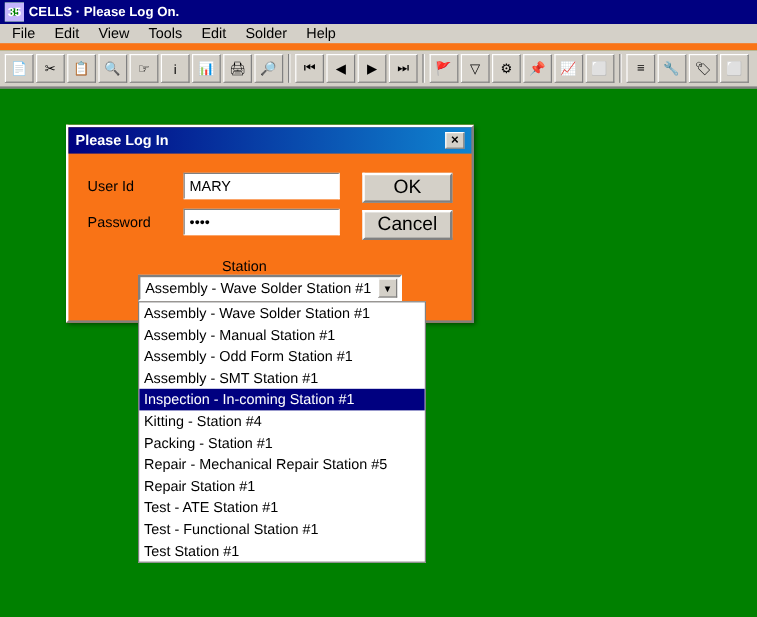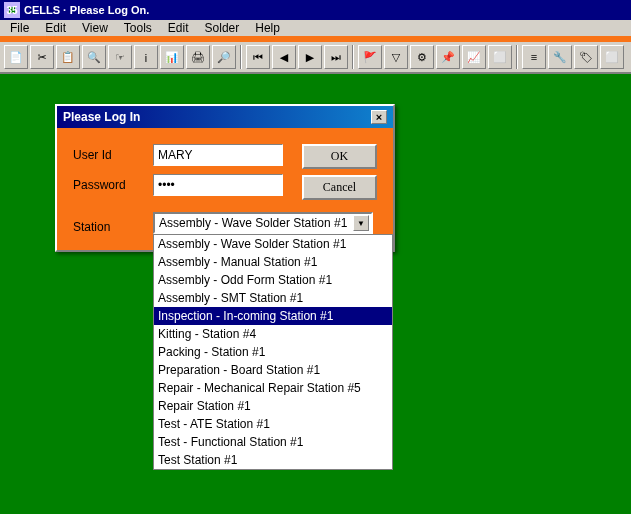--- a/index.html
+++ b/index.html
@@ -150,38 +150,39 @@
       font-size: 12px;
       font-family: inherit;
     }
 
     .dialog-btn {
       width: 75px;
       height: 25px;
       background: #d4d0c8;
       border: 2px solid;
       border-color: #ffffff #808080 #808080 #ffffff;
-      font-size: 12px;
-      cursor: pointer;
-      font-family: Liberation Serif, serif;
+      font-size: 16px;
+      cursor: pointer;
+      font-family: Liberation Sans, sans-serif;
     }
 
     #buttons-col {
       display: flex;
       flex-direction: column;
       margin-left: 14px;
       gap: 6px;
     }
 
     
     #station-row {
       display: flex;
-      align-items: flex-end;
+      align-items: center;
       margin-bottom: 4px;
       position: relative;
+      flex-direction: column;
     }
     #station-label {
       width: 80px;
       padding-top: 3px;
       font-size: 12px;
     }
     #station-dropdown-container {
       position: relative;
       width: 220px;
     }
@@ -327,21 +328,20 @@
           </div>
 
           <div id="dropdown-list">
           <div class="dropdown-item">Assembly - Wave Solder Station #1</div>
               <div class="dropdown-item">Assembly - Manual Station #1</div>
               <div class="dropdown-item">Assembly - Odd Form Station #1</div>
               <div class="dropdown-item">Assembly - SMT Station #1</div>
               <div class="dropdown-item selected">Inspection - In-coming Station #1</div>
               <div class="dropdown-item">Kitting - Station #4</div>
               <div class="dropdown-item">Packing - Station #1</div>
-              <div class="dropdown-item">Preparation - Board Station #1</div>
               <div class="dropdown-item">Repair - Mechanical Repair Station #5</div>
               <div class="dropdown-item">Repair Station #1</div>
               <div class="dropdown-item">Test - ATE Station #1</div>
               <div class="dropdown-item">Test - Functional Station #1</div>
               <div class="dropdown-item">Test Station #1</div>
             </div>
         </div>
       </div>
     </div>
   </div>

